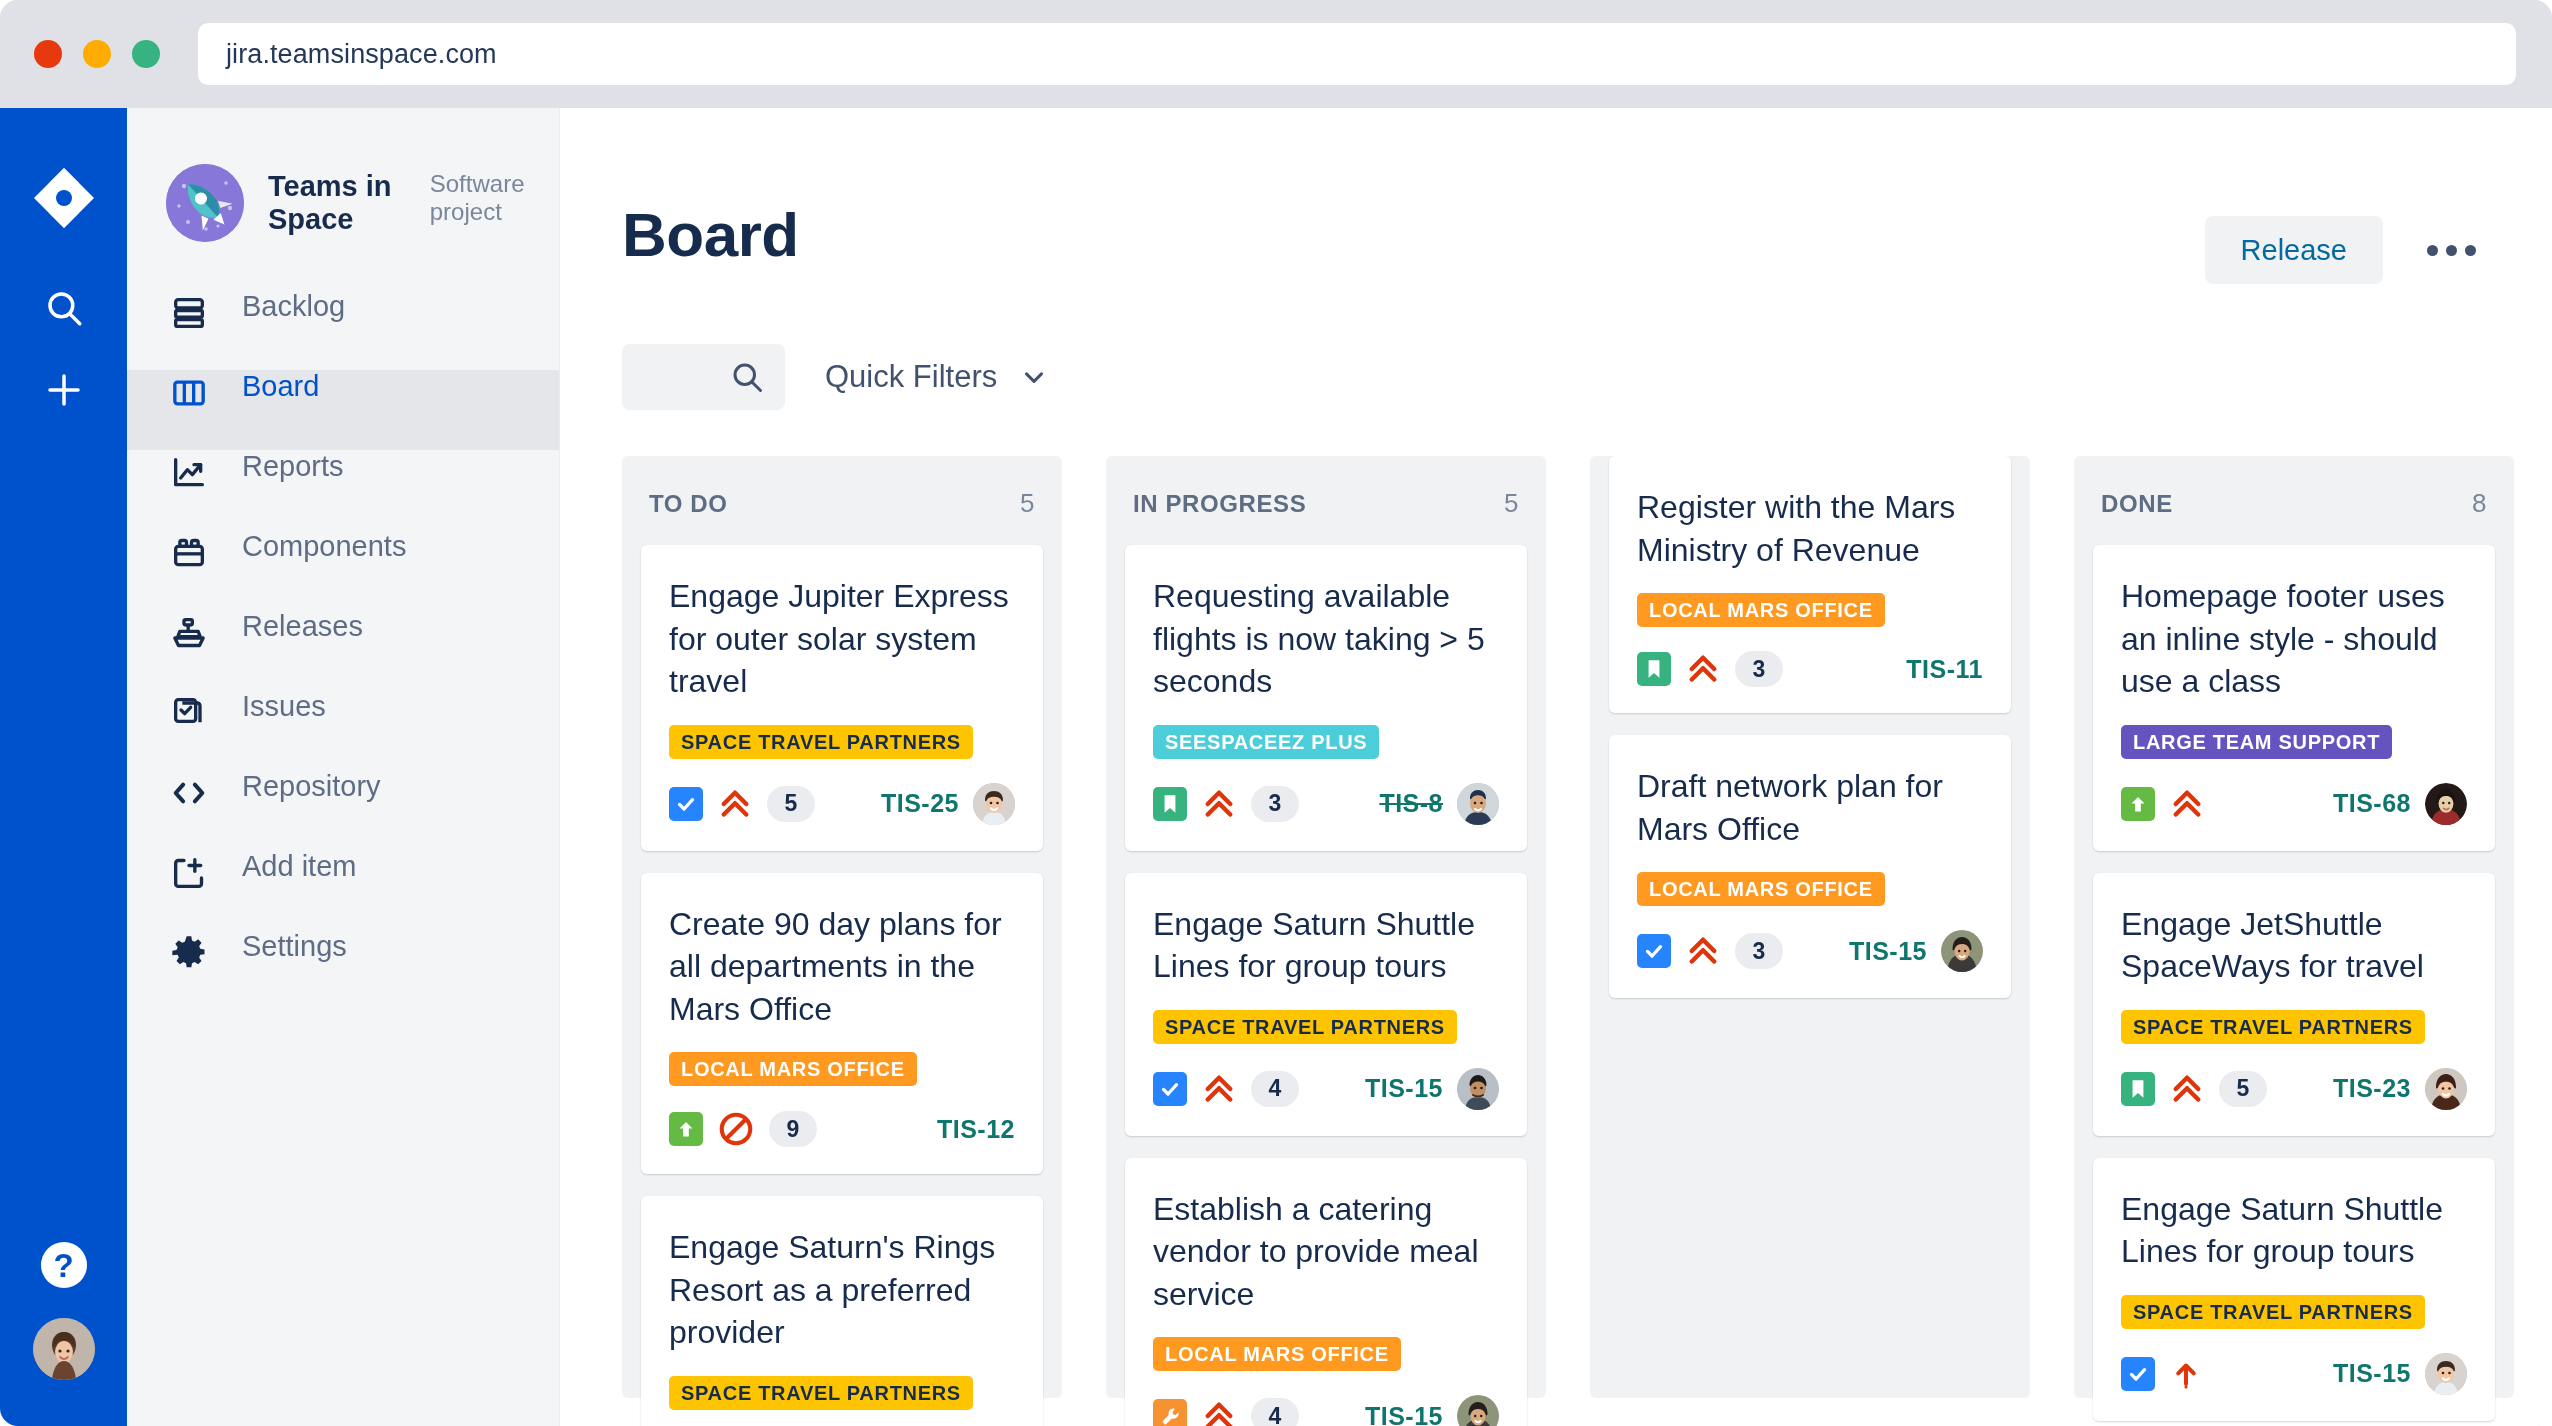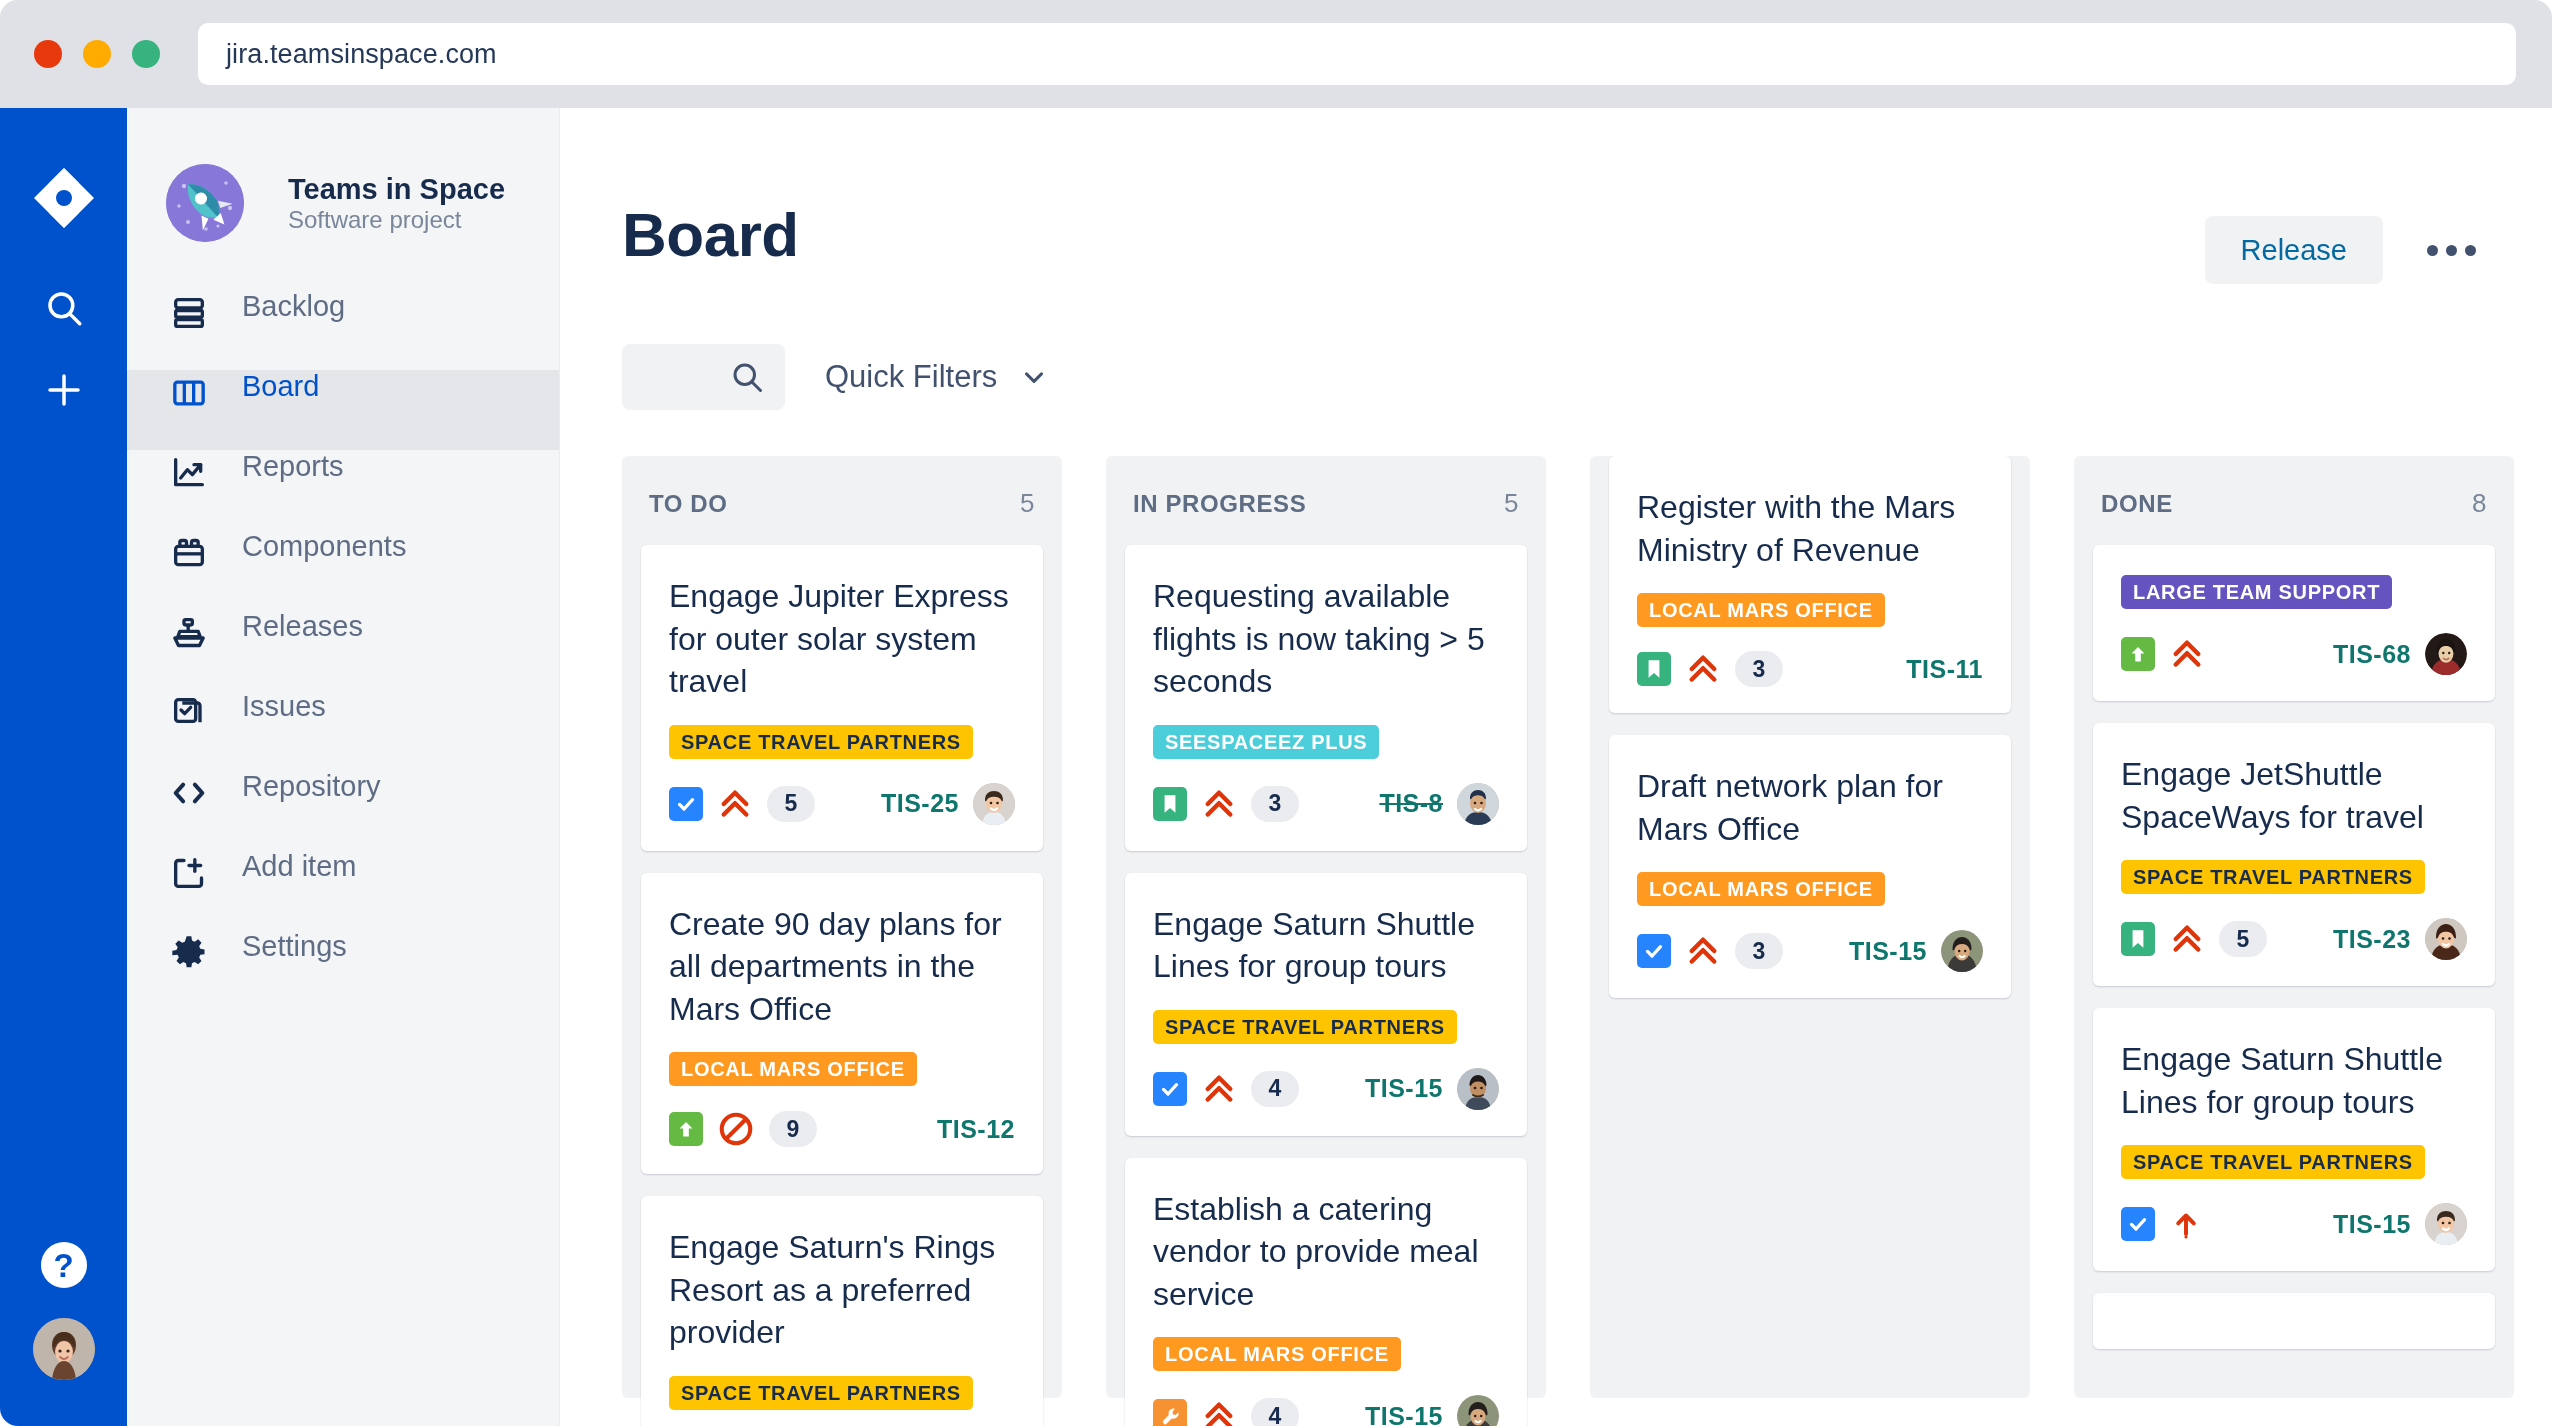--- a/index.html
+++ b/index.html
@@ -100,21 +100,21 @@
     padding: 0 0 0 39px;
     margin-bottom: 48px;
   }
   .proj-avatar {
     width: 78px; height: 78px; border-radius: 50%;
     background: #8777d9;
     position: relative;
     flex-shrink: 0;
     overflow: hidden;
   }
-  .proj-text { display: flex; flex-direction: column; gap: 0; margin-left: 20px; }
+  .proj-text { display: flex; flex-direction: row; gap: 0; }
   .proj-name { font-size: 29px; font-weight: bold; color: #172b4d; }
   .proj-type { font-size: 24px; color: #7a869a; }
 
   .nav-item {
     display: flex; align-items: flex-start;
     gap: 30px;
     height: 80px;
     padding-left: 39px;
     margin-right: 0;
     cursor: pointer;
@@ -669,21 +669,21 @@
                   </span>
          </div></div>
             </div>
           </div>
           <div class="col">
             <div class="col-head">
               <span>DONE</span>
               <span class="col-count">8</span>
             </div>
             <div class="cards">
-              <div class="card"><div class="epic purple">LARGE TEAM SUPPORT</div><div class="card-foot">
+              <div class="card"><div class="card-title">Homepage footer uses an inline style - should use a class</div><div class="epic purple">LARGE TEAM SUPPORT</div><div class="card-foot">
            <span class="type-ico imp">
             <svg viewBox="0 0 24 24" width="26" height="26">
                       <path d="M12 5.5l6 6h-3.4V19H9.4v-7.5H6z" fill="#fff"></path>
                     </svg>
                   </span>
                   <span>
       <svg viewBox="0 0 24 24" width="36" height="36" fill="none" stroke="#de350b" stroke-width="3" stroke-linecap="round" stroke-linejoin="round">
         <polyline points="4.5,12 12,4.5 19.5,12"></polyline>
                       <polyline points="4.5,19 12,11.5 19.5,19"></polyline>
                     </svg>

